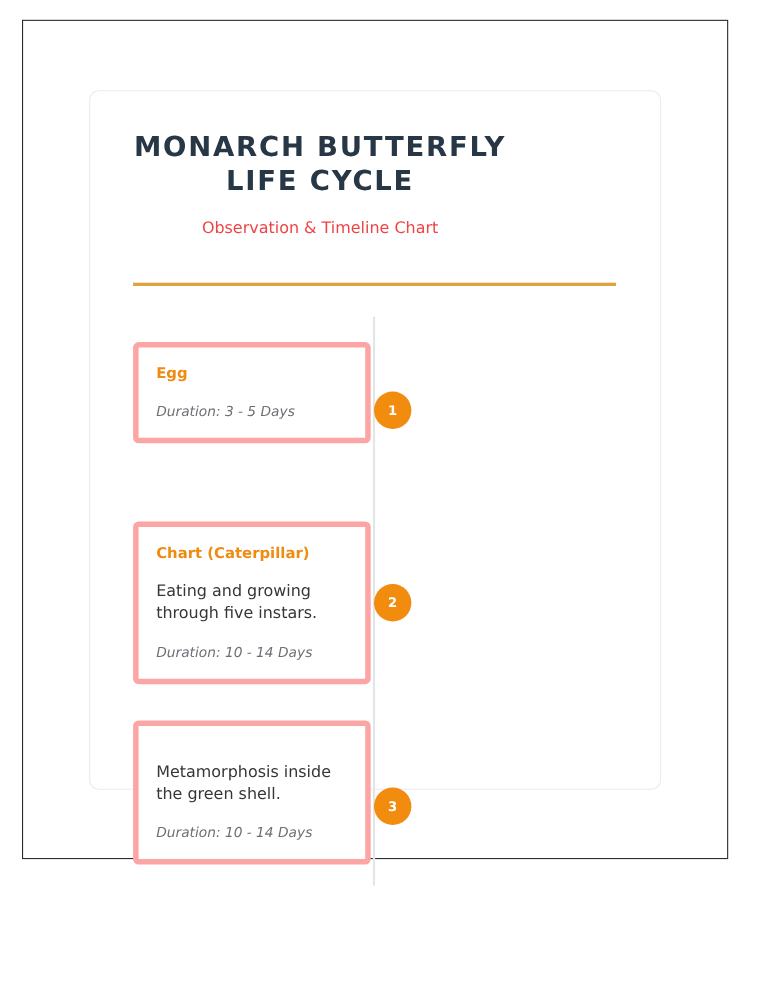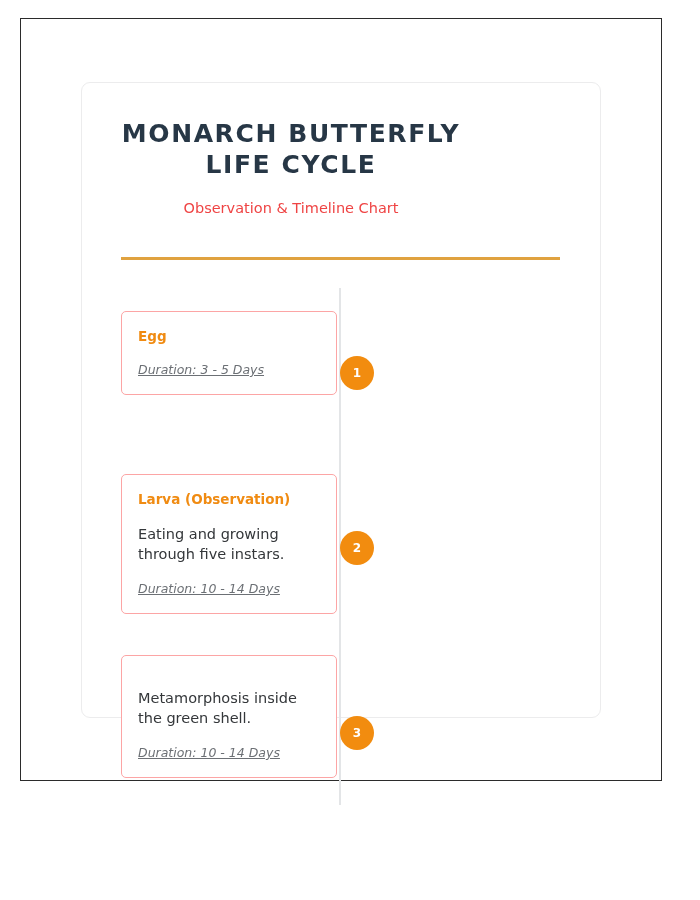--- a/index.html
+++ b/index.html
@@ -97,21 +97,21 @@
   
   .stage {
     position: absolute;
     z-index: 5;
   }
   .stage-card {
     position: absolute;
     left: 121px;
     width: 216px;
     box-sizing: border-box;
-    border: 1px solid #fca5a5;
+    border: 5px solid #fca5a5;
     border-radius: 5px;
     background: #ffffff;
     padding: 16px 15px 16px 16px;
   }
   .stage-name {
     margin: 0;
     font-size: 13.5px;
     font-weight: 700;
     line-height: 17px;
     color: #f08b12;
@@ -123,21 +123,20 @@
     line-height: 20px;
     color: #34373a;
   }
   .stage-duration {
     margin: 0;
     padding-top: 17px;
     font-size: 12.5px;
     line-height: 16px;
     font-style: italic;
     color: #6c7075;
-    text-decoration: underline;
   }
   .stage-badge {
     position: absolute;
     left: 340px;
     width: 34px;
     height: 34px;
     border-radius: 50%;
     background: #f28c0f;
     color: #ffffff;
     font-size: 12px;
@@ -169,21 +168,21 @@
 <div id="timeline">
     <div class="stage">
       <div class="stage-card" style="top: 311px;">
         <p class="stage-name">Egg</p>
         <p class="stage-duration">Duration: 3 - 5 Days</p>
       </div>
       <div class="stage-badge" style="top: 356px;">1</div>
     </div>
     <div class="stage">
       <div class="stage-card" style="top: 474px;">
-        <p class="stage-name">Larva (Observation)</p>
+        <p class="stage-name">Chart (Caterpillar)</p>
         <p class="stage-desc">Eating and growing through five instars.</p>
         <p class="stage-duration">Duration: 10 - 14 Days</p>
       </div>
       <div class="stage-badge" style="top: 531px;">2</div>
     </div>
     <div class="stage">
       <div class="stage-card" style="top: 655px;">
         <p class="stage-desc">Metamorphosis inside the green shell.</p>
         <p class="stage-duration">Duration: 10 - 14 Days</p>
       </div>

